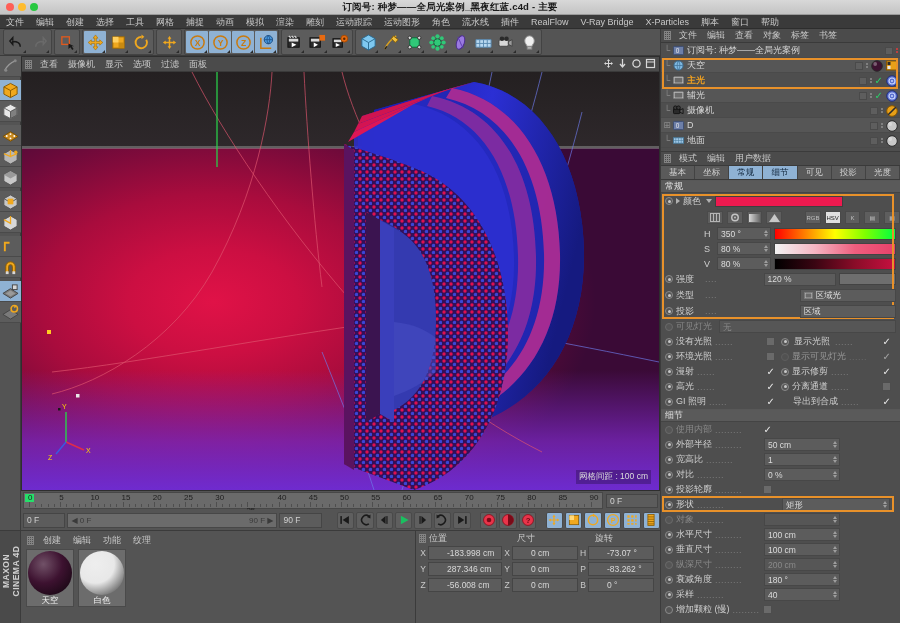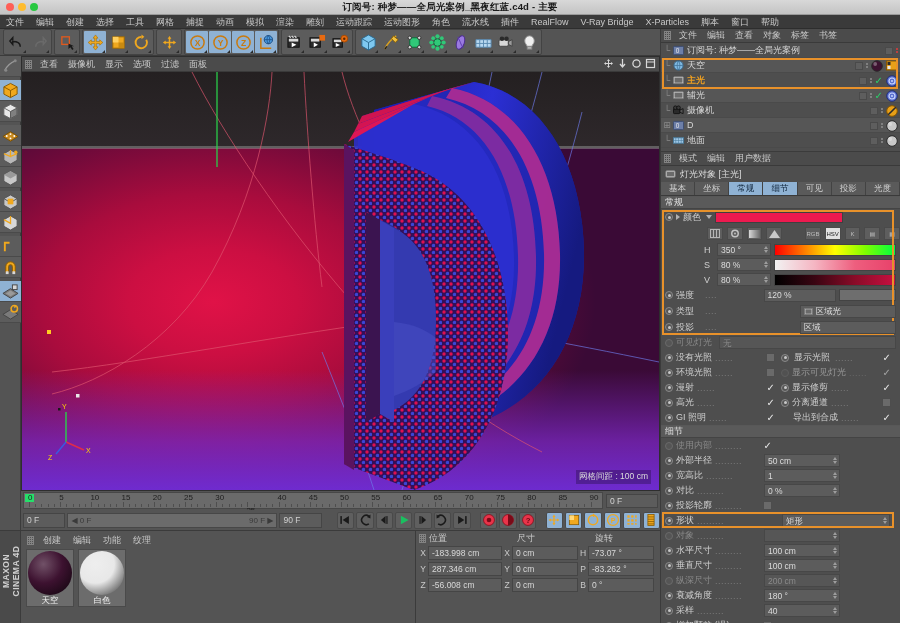--- a/index.html
+++ b/index.html
@@ -134,21 +134,21 @@
   .mat-sphere { width:44px; height:44px; margin-top:1px; border-radius:50%; }
   .mat-name { font-size:8.5px; color:#efefef; text-align:center; line-height:11px;}
 
   
   .coords { position:absolute; left:415px; top:530px; width:245px; height:93px;
             background:#545454; border-left:1px solid #3b3b3b; border-top:1px solid #3b3b3b;}
   .c-head { display:flex; height:14px; align-items:center; font-size:9px; color:#c9c9c9; }
   .c-row { display:flex; height:16px; align-items:center; gap:0px; margin-left:2px; }
   .c-lab { width:10px; font-size:8.5px; color:#c9c9c9; text-align:center;}
   .c-in { height:14px; background:#5c5c5c; border:1px solid #454545; font-size:8.5px;
-          color:#d8d8d8; line-height:13px; padding-left:3px; position:relative; display:flex;align-items:center;}
+          color:#d8d8d8; line-height:13px; padding-left:18px; position:relative; display:flex;align-items:center;}
   .c-btnrow { display:flex; gap:4px; margin:3px 0 0 8px; align-items:center;}
   .c-sel { height:15px; background:#6a6a6a; border:1px solid #4b4b4b; border-radius:7px;
            font-size:8.5px; color:#e0e0e0; display:flex; align-items:center; padding:0 6px;
            justify-content:space-between; }
   .c-apply { height:15px; width:78px; background:#6a6a6a; border:1px solid #4b4b4b; border-radius:7px;
              font-size:8.5px; color:#e4e4e4; display:flex; align-items:center; justify-content:center;}
 
   
   .objmgr { position:absolute; left:660px; top:29px; width:240px; height:122px;
             background:#4e4e4e; border-left:1px solid #3b3b3b; }
@@ -1087,27 +1087,20 @@
   </div>
 
   <div class="attr">
     <div class="at-head">
       <span class="grip"></span>
       <span class="om-m">模式</span>
       <span class="om-m">编辑</span>
       <span class="om-m">用户数据</span>
     </div>
 
-    <div class="at-obj">
-      <svg width="11" height="11" viewBox="0 0 12 12">
-        <rect x="1" y="2" width="10" height="7" rx="1" fill="#d8d8d8" stroke="#888"></rect>
-        <rect x="2" y="3" width="8" height="5" fill="#6b6b6b"></rect>
-      </svg>
-      <span>灯光对象 [主光]</span>
-    </div>
 
     <div class="at-tabs" id="attabs">
         <div class="at-tab">基本</div>
         <div class="at-tab">坐标</div>
         <div class="at-tab on">常规</div>
         <div class="at-tab on">细节</div>
         <div class="at-tab">可见</div>
         <div class="at-tab">投影</div>
         <div class="at-tab">光度</div>
       </div>

